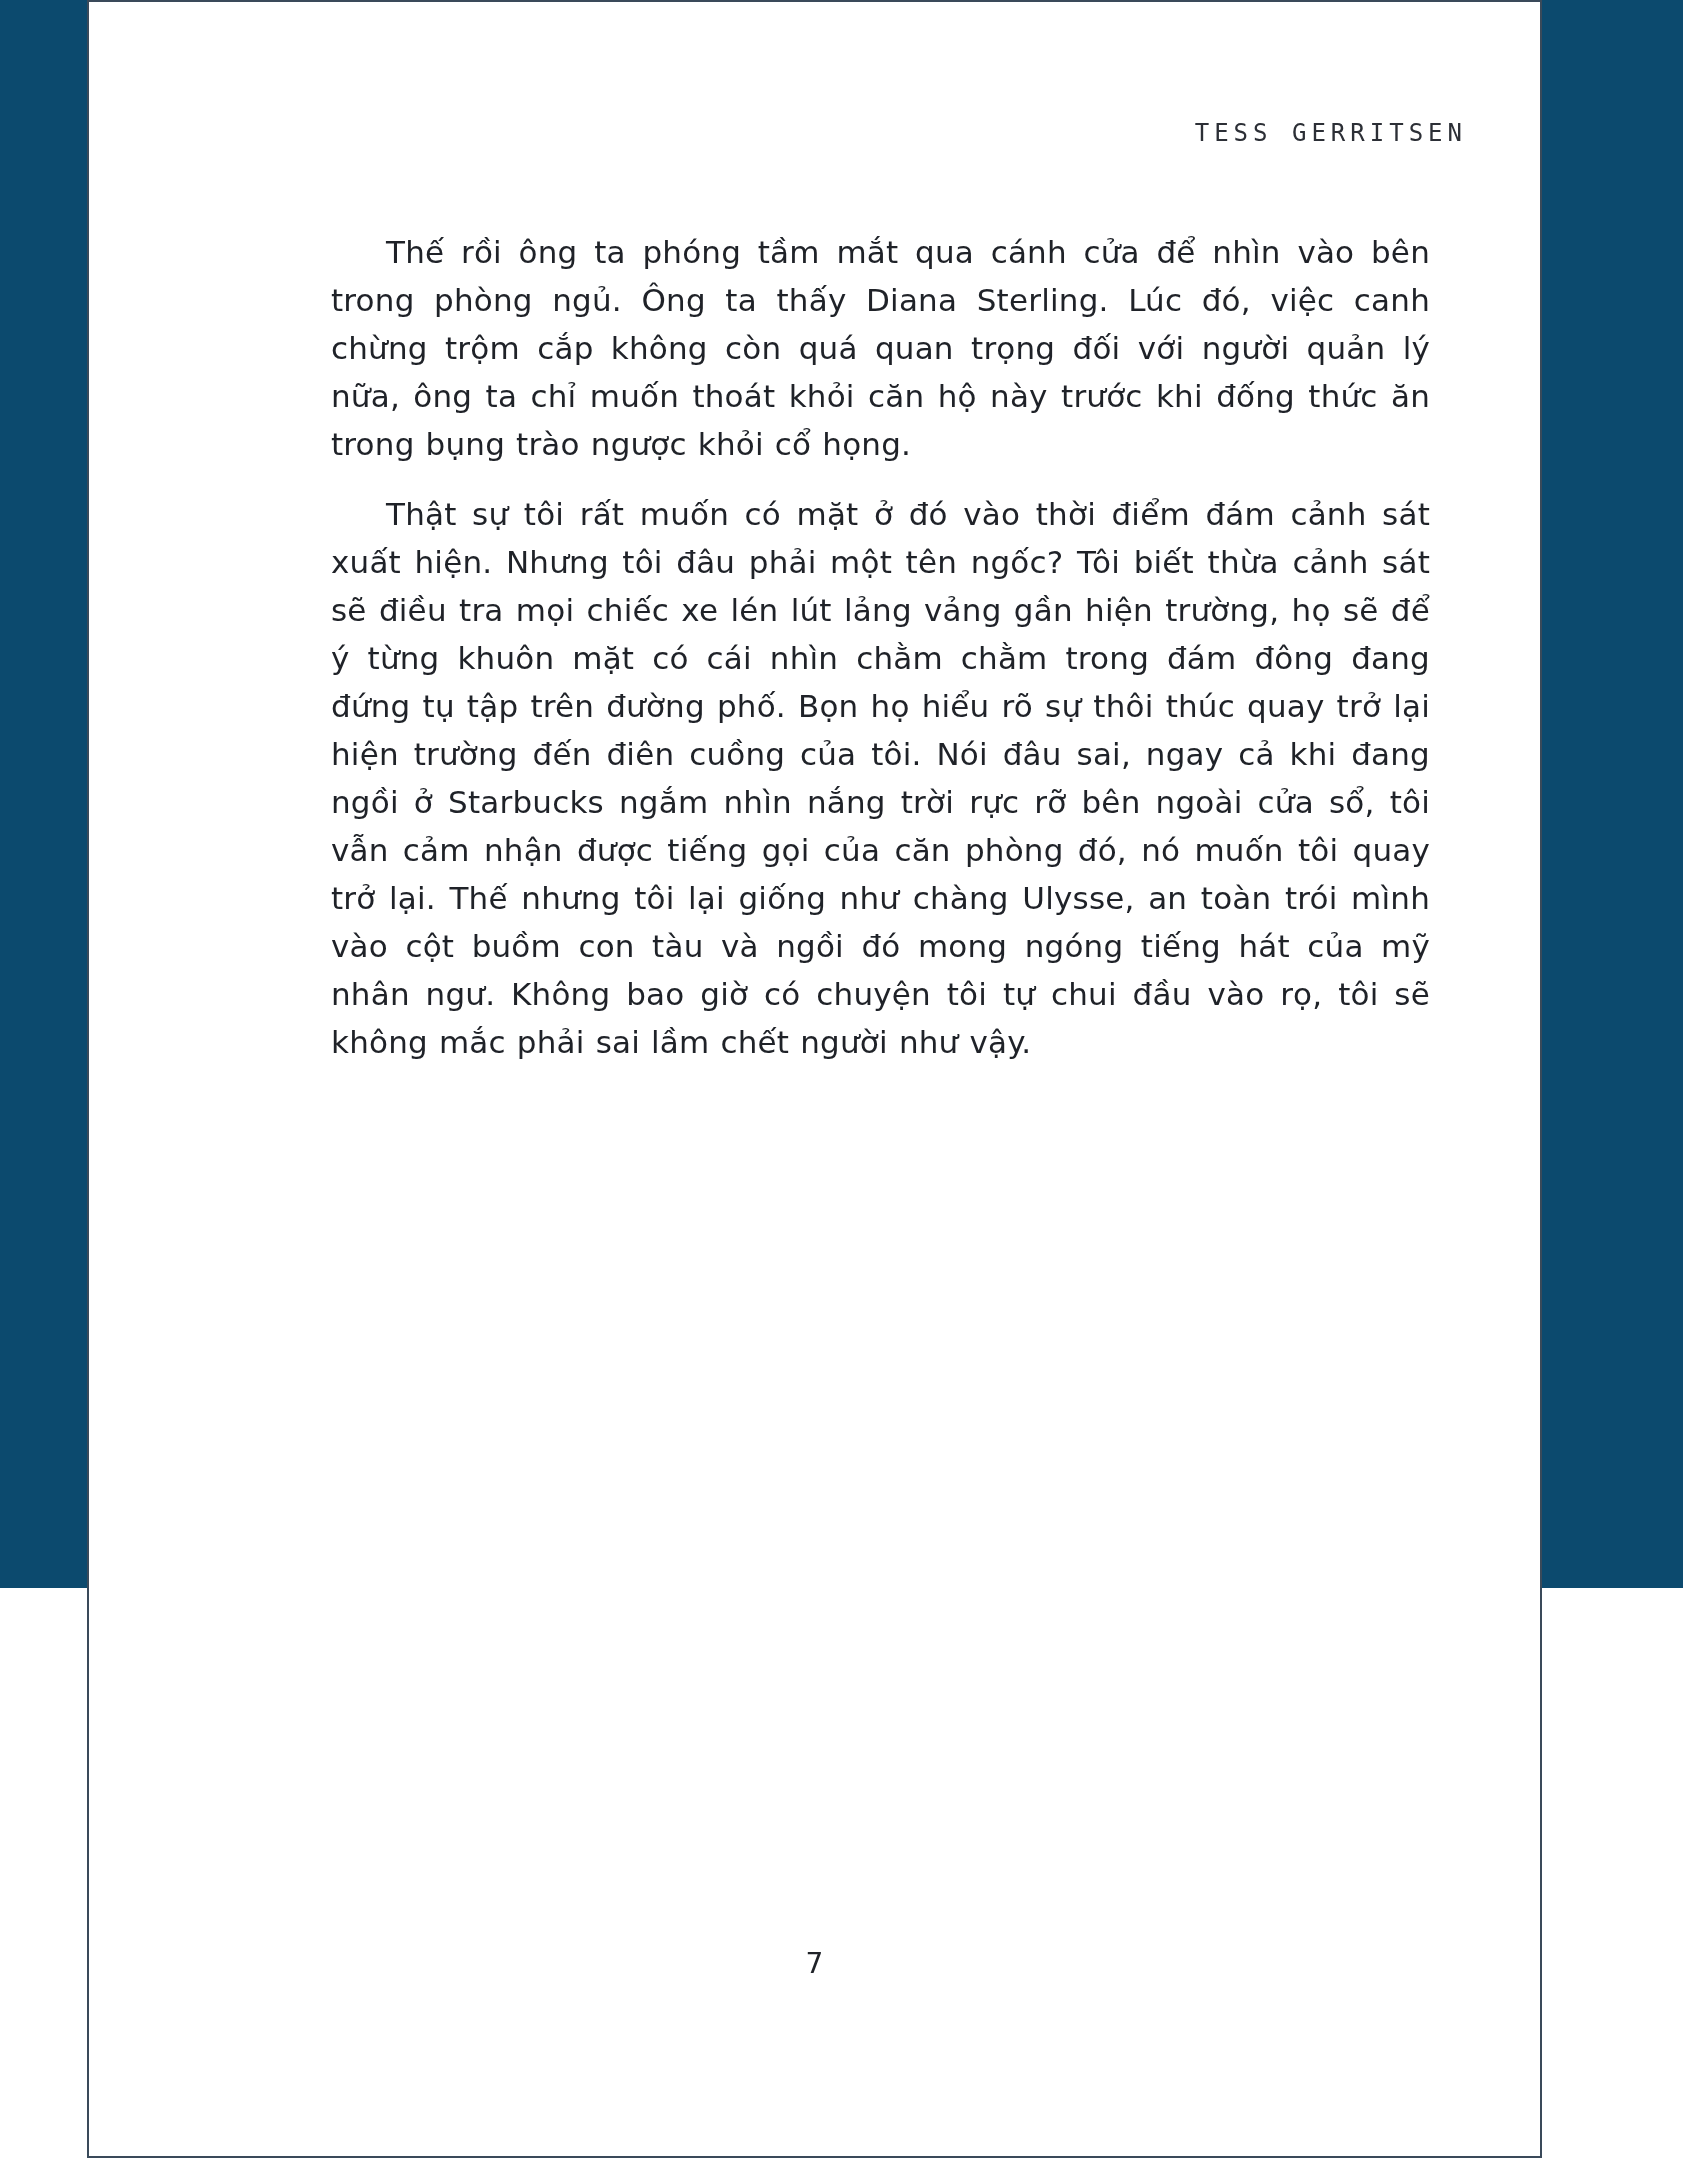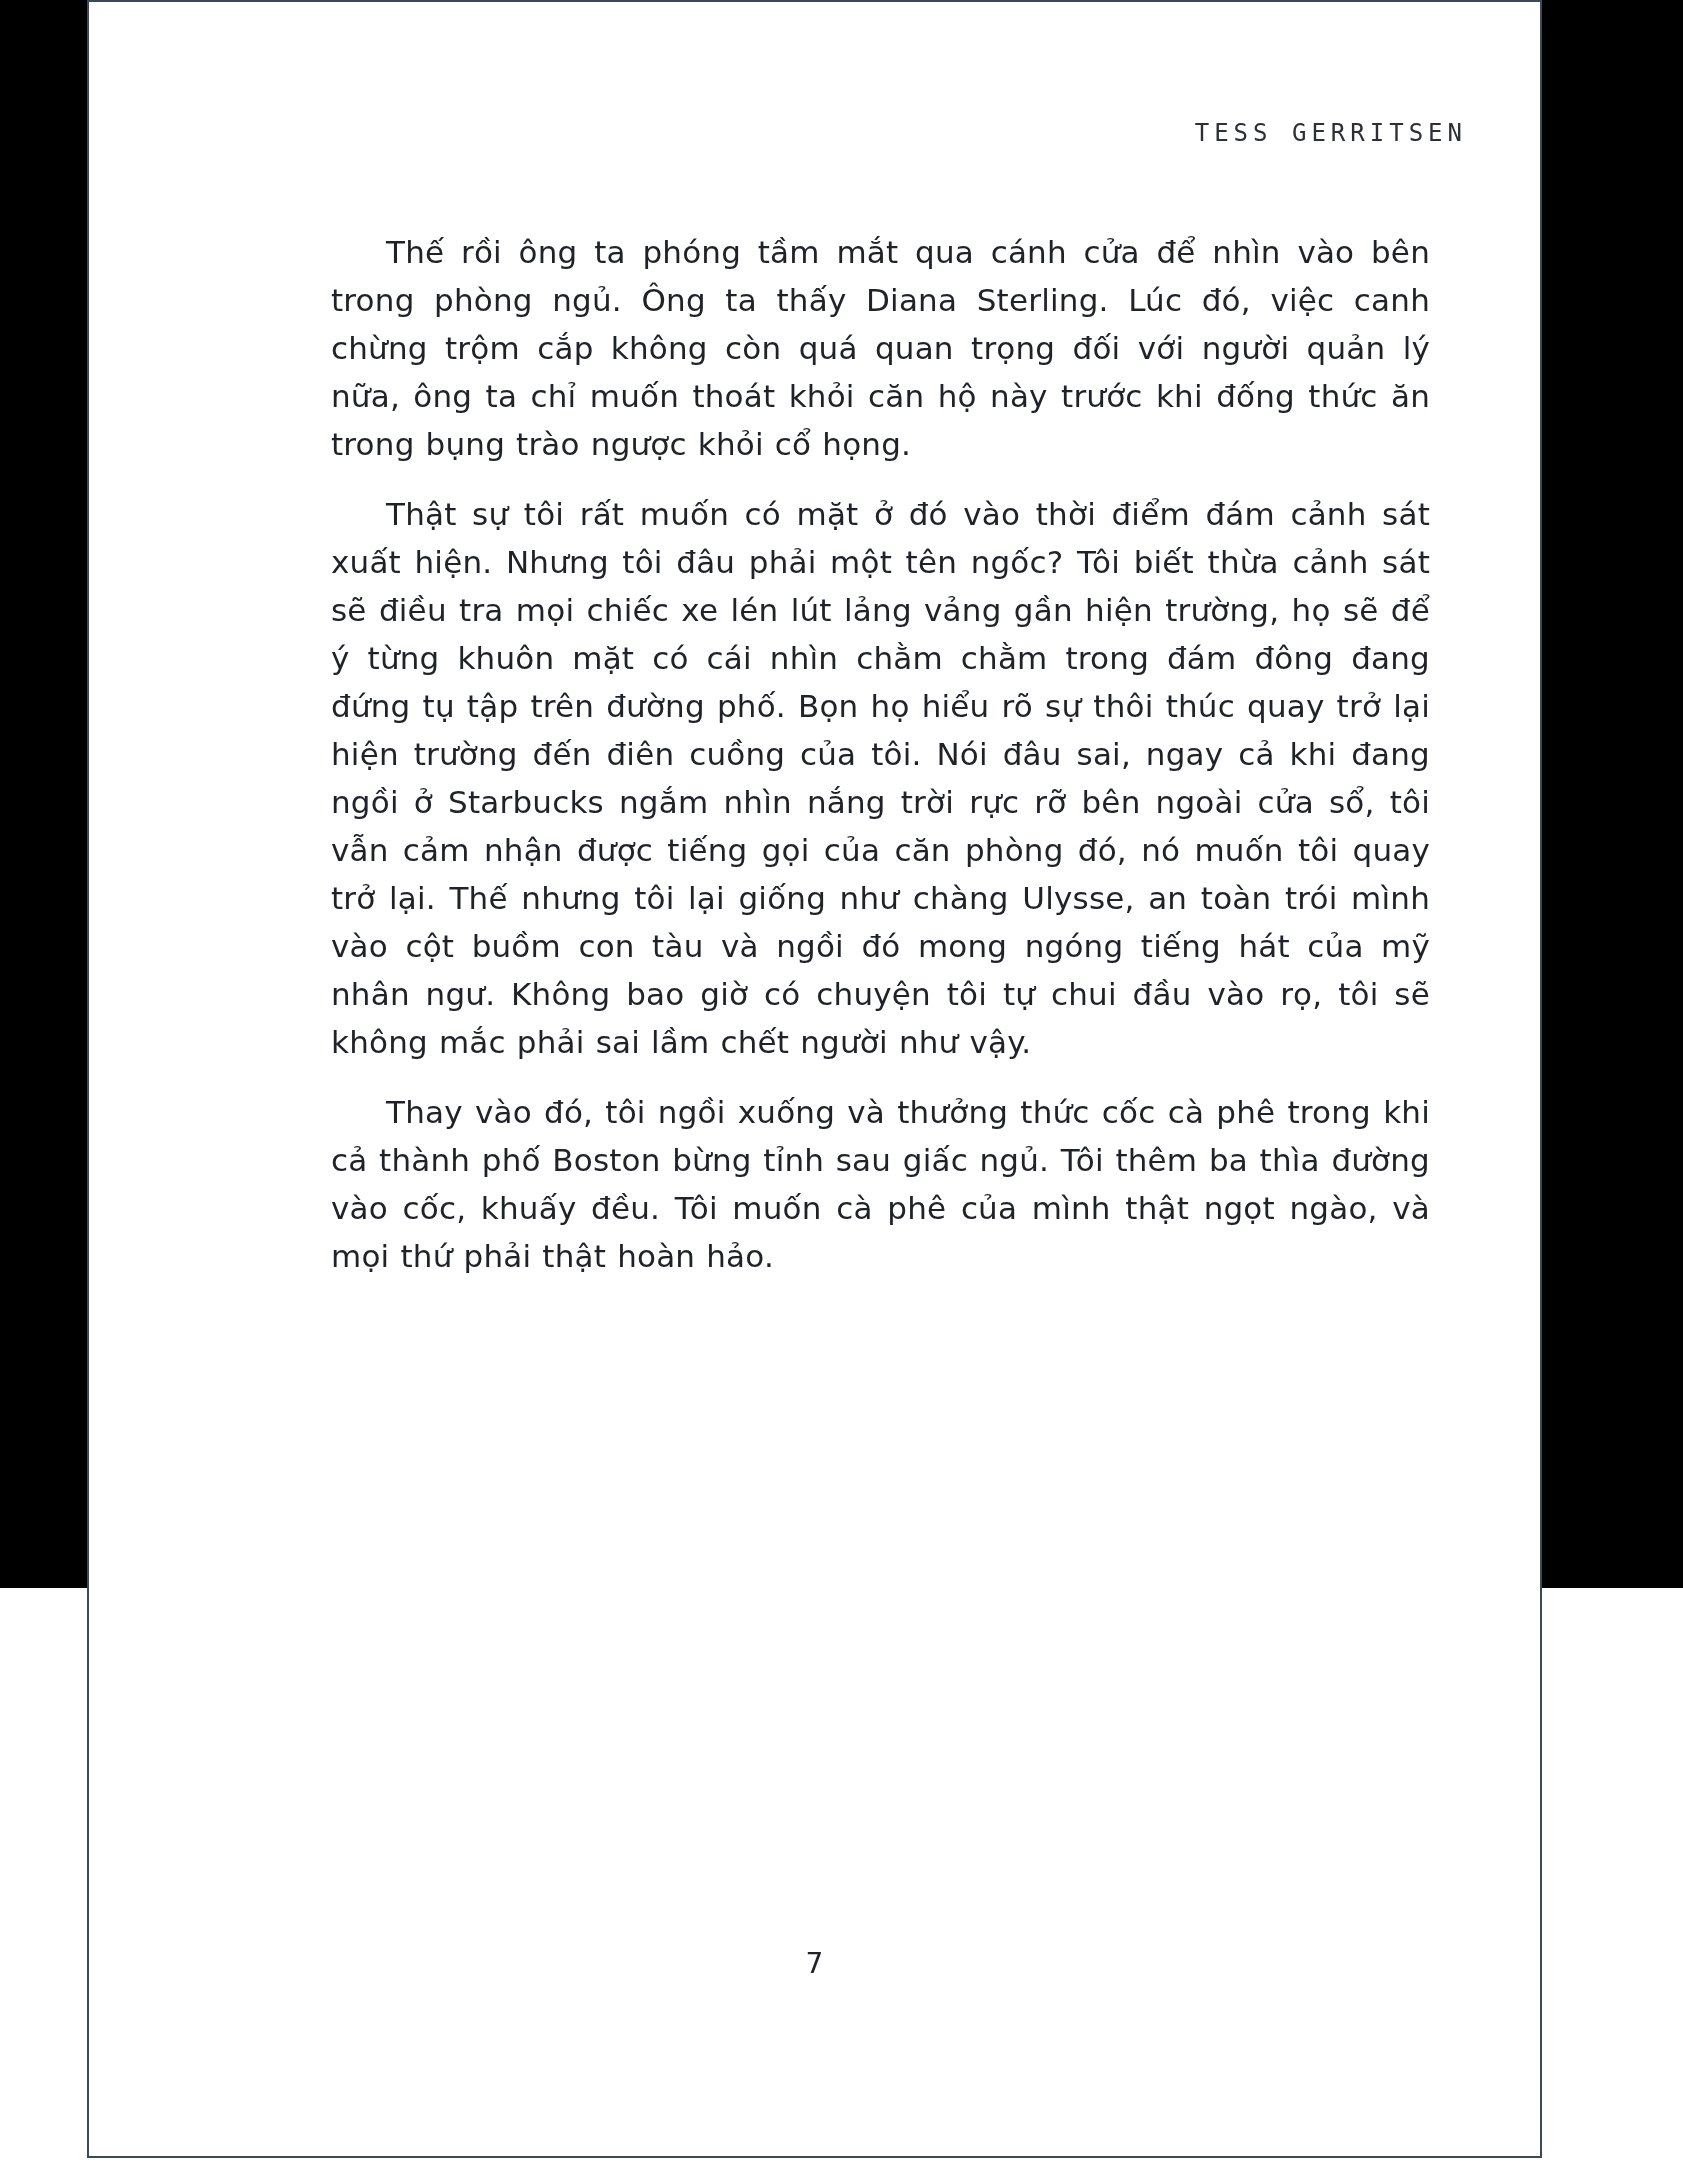--- a/index.html
+++ b/index.html
@@ -11,21 +11,21 @@
     width: 1683px;
     height: 2178px;
     font-family: "DejaVu Sans", sans-serif;
     overflow: hidden;
   }
 
   .page-canvas {
     position: relative;
     width: 1683px;
     height: 1588px;
-    background: #000000;
+    background: #0c4a6e;
     box-sizing: border-box;
     padding-left: 45px;
   }
 
   
   .page-sheet {
     position: absolute;
     left: 87px;
     top: 0px;
     width: 1455px;
@@ -85,20 +85,19 @@
 <body>
 
 <div class="page-canvas">
   <div class="page-sheet">
 
     <div class="running-head">TESS GERRITSEN</div>
 
     <div class="text-block">
       <p class="para">Thế rồi ông ta phóng tầm mắt qua cánh cửa để nhìn vào bên trong phòng ngủ. Ông ta thấy Diana Sterling. Lúc đó, việc canh chừng trộm cắp không còn quá quan trọng đối với người quản lý nữa, ông ta chỉ muốn thoát khỏi căn hộ này trước khi đống thức ăn trong bụng trào ngược khỏi cổ họng.</p>
       <p class="para">Thật sự tôi rất muốn có mặt ở đó vào thời điểm đám cảnh sát xuất hiện. Nhưng tôi đâu phải một tên ngốc? Tôi biết thừa cảnh sát sẽ điều tra mọi chiếc xe lén lút lảng vảng gần hiện trường, họ sẽ để ý từng khuôn mặt có cái nhìn chằm chằm trong đám đông đang đứng tụ tập trên đường phố. Bọn họ hiểu rõ sự thôi thúc quay trở lại hiện trường đến điên cuồng của tôi. Nói đâu sai, ngay cả khi đang ngồi ở Starbucks ngắm nhìn nắng trời rực rỡ bên ngoài cửa sổ, tôi vẫn cảm nhận được tiếng gọi của căn phòng đó, nó muốn tôi quay trở lại. Thế nhưng tôi lại giống như chàng Ulysse, an toàn trói mình vào cột buồm con tàu và ngồi đó mong ngóng tiếng hát của mỹ nhân ngư. Không bao giờ có chuyện tôi tự chui đầu vào rọ, tôi sẽ không mắc phải sai lầm chết người như vậy.</p>
-      <p class="para">Thay vào đó, tôi ngồi xuống và thưởng thức cốc cà phê trong khi cả thành phố Boston bừng tỉnh sau giấc ngủ. Tôi thêm ba thìa đường vào cốc, khuấy đều. Tôi muốn cà phê của mình thật ngọt ngào, và mọi thứ phải thật hoàn hảo.</p>
     </div>
 
     <div class="folio">7</div>
 
   </div>
 </div>
 
 
 </body></html>

